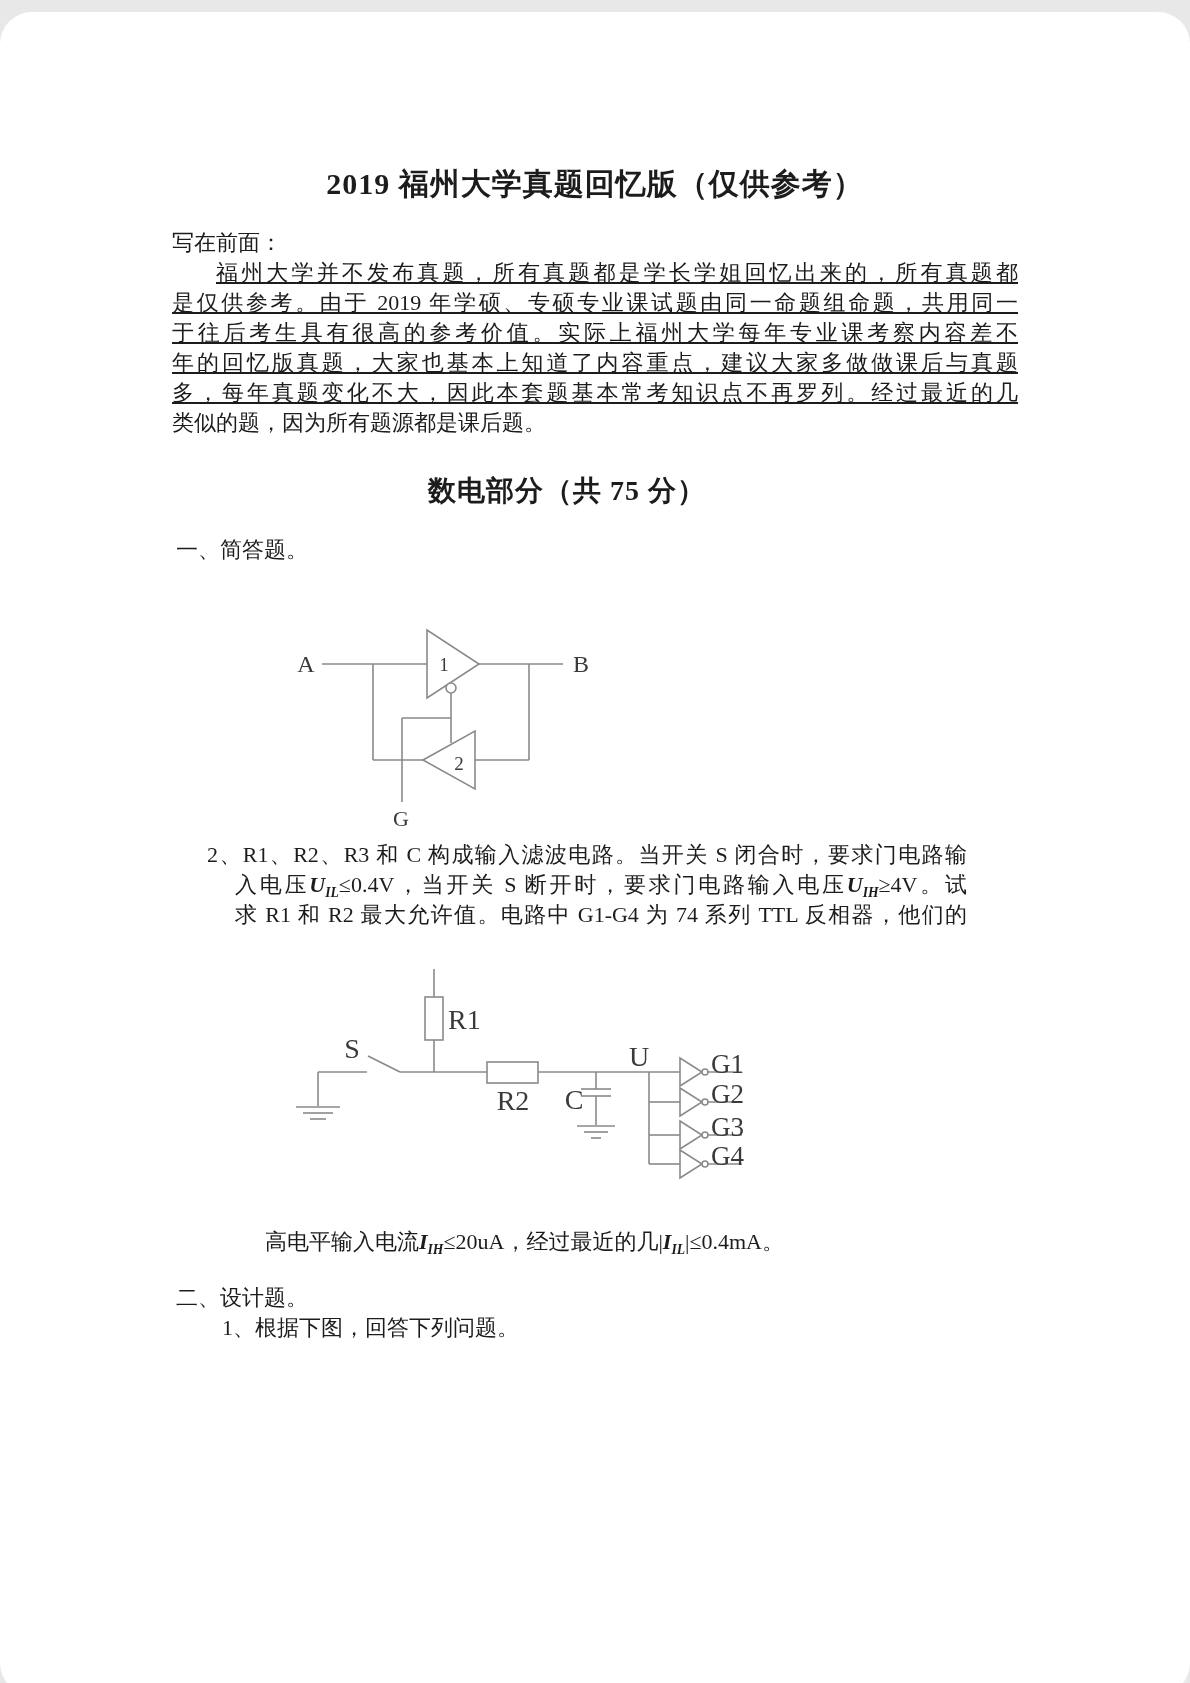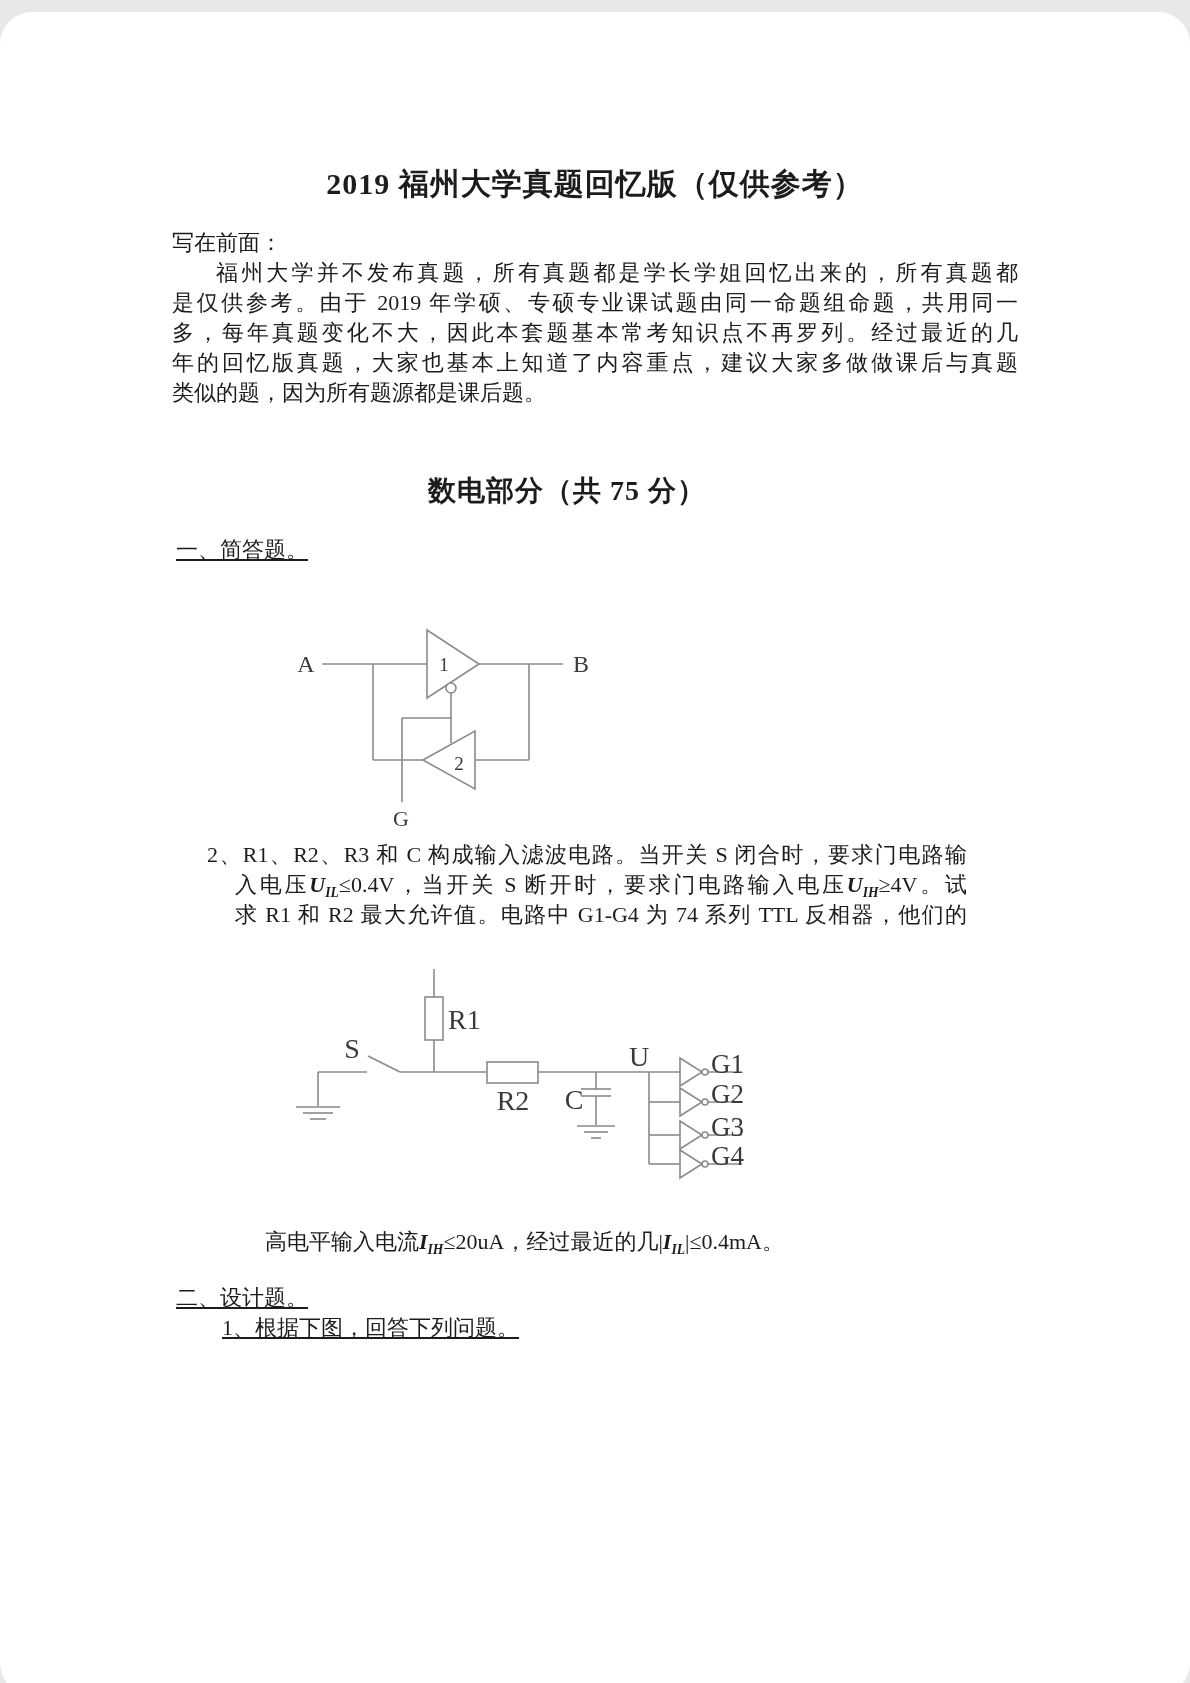--- a/index.html
+++ b/index.html
@@ -18,29 +18,29 @@
     left:0;top:152px;width:1190px;
     text-align:center;
     font-size:30px;font-weight:bold;
     letter-spacing:1px;
   }
   .intro{
     left:172px;top:216px;width:846px;
     font-size:22px;
   }
   .intro .line{line-height:30px;height:30px;white-space:nowrap;}
-  .intro .full{white-space:normal;text-align:justify;text-align-last:justify;}
+  .intro .full{white-space:normal;text-align:justify;text-align-last:justify;text-decoration:underline;}
   .intro .indent{padding-left:44px;box-sizing:border-box;}
   .section-heading{
     left:0;top:460px;width:1134px;
     text-align:center;
     font-size:28px;font-weight:bold;
     letter-spacing:1px;
   }
-  .part-label{font-size:22px;line-height:28px;text-decoration:underline;}
+  .part-label{font-size:22px;line-height:28px;}
   .p1{left:176px;top:524px;}
   .q1{left:222px;top:556px;}
   .q2block{
     left:207px;top:828px;width:760px;
     font-size:22px;box-sizing:border-box;
   }
   .q2block .line{line-height:30px;height:30px;text-align:justify;text-align-last:justify;font-family:Liberation Serif, serif;}
   .q2block .cont{padding-left:28px;box-sizing:border-box;}
   .noteline{
     left:265px;top:1216px;
@@ -65,22 +65,23 @@
 <body>
 
 <div class="page">
 
   <div class="abs title">2019 福州大学真题回忆版（仅供参考）</div>
 
   <div class="abs intro">
     <div class="line">写在前面：</div>
     <div class="line full indent">福州大学并不发布真题，所有真题都是学长学姐回忆出来的，所有真题都</div>
     <div class="line full">是仅供参考。由于 2019 年学硕、专硕专业课试题由同一命题组命题，共用同一</div>
+    <div class="line full">于往后考生具有很高的参考价值。实际上福州大学每年专业课考察内容差不</div>
+    <div class="line full">年的回忆版真题，大家也基本上知道了内容重点，建议大家多做做课后与真题</div>
     <div class="line full">多，每年真题变化不大，因此本套题基本常考知识点不再罗列。经过最近的几</div>
-    <div class="line full">年的回忆版真题，大家也基本上知道了内容重点，建议大家多做做课后与真题</div>
     <div class="line">类似的题，因为所有题源都是课后题。</div>
   </div>
 
   <div class="abs section-heading">数电部分（共 75 分）</div>
 
   <div class="abs part-label p1">一、简答题。</div>
 
   <svg class="abs" style="left:280px;top:595px;" width="330" height="230" viewBox="280 595 330 230">
     <line x1="322" y1="652" x2="427" y2="652"></line>
     <line x1="373" y1="652" x2="373" y2="748"></line>

